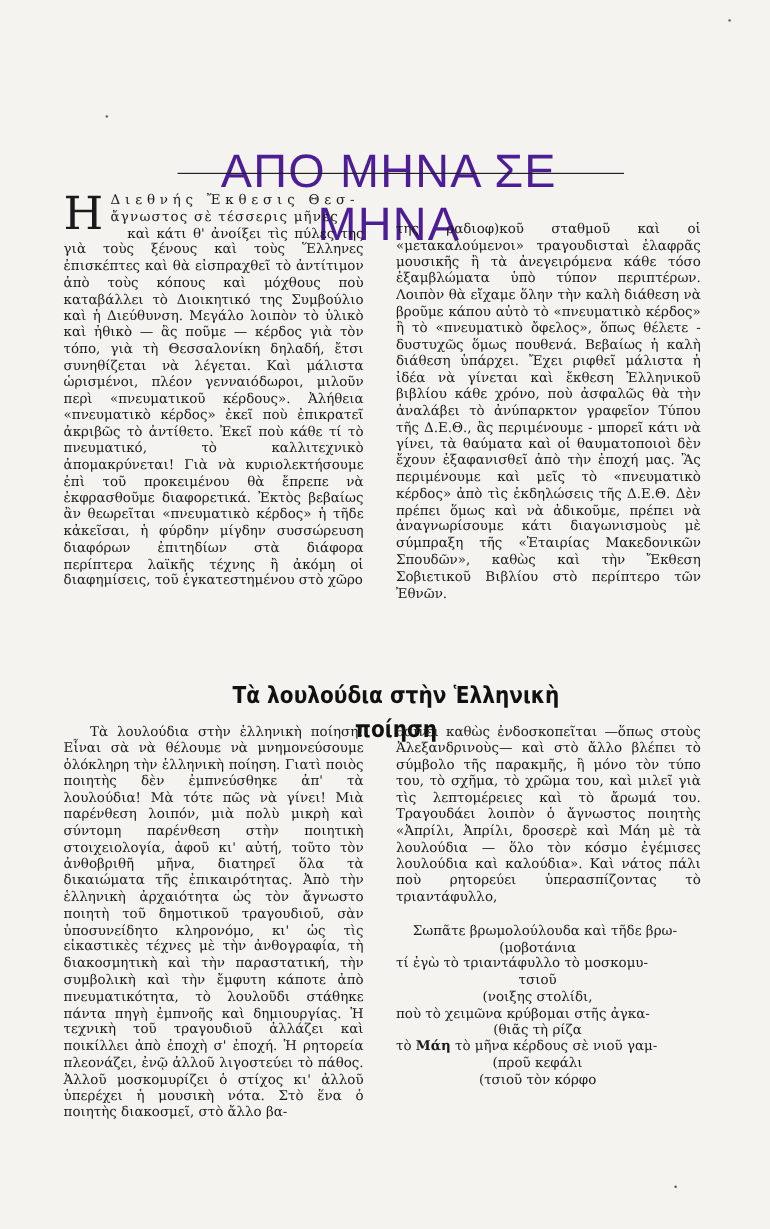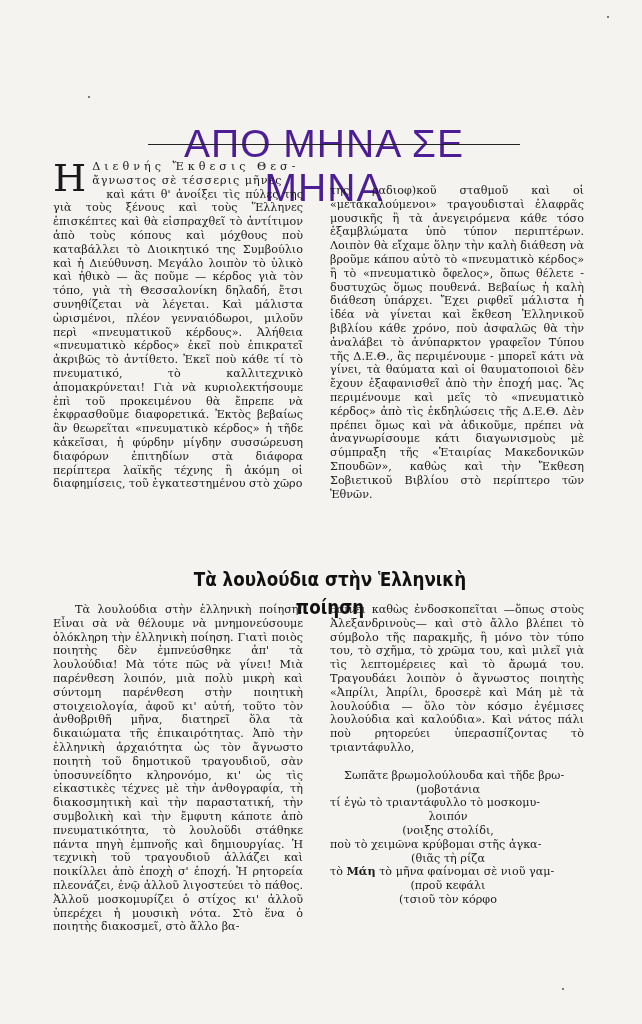--- a/index.html
+++ b/index.html
@@ -76,25 +76,25 @@
   <div class="col col-b1">
     <p class="indent">Τὰ λουλούδια στὴν ἑλληνικὴ ποίηση! Εἶναι σὰ νὰ θέλουμε νὰ μνημονεύσουμε ὁλόκληρη τὴν ἑλληνικὴ ποίηση. Γιατὶ ποιὸς ποιητὴς δὲν ἐμπνεύσθηκε ἀπ' τὰ λουλούδια! Μὰ τότε πῶς νὰ γίνει! Μιὰ παρένθεση λοιπόν, μιὰ πολὺ μικρὴ καὶ σύντομη παρένθεση στὴν ποιητικὴ στοιχειολογία, ἀφοῦ κι' αὐτή, τοῦτο τὸν ἀνθοβριθῆ μῆνα, διατηρεῖ ὅλα τὰ δικαιώματα τῆς ἐπικαιρότητας. Ἀπὸ τὴν ἑλληνικὴ ἀρχαιότητα ὡς τὸν ἄγνωστο ποιητὴ τοῦ δημοτικοῦ τραγουδιοῦ, σὰν ὑποσυνείδητο κληρονόμο, κι' ὡς τὶς εἰκαστικὲς τέχνες μὲ τὴν ἀνθογραφία, τὴ διακοσμητικὴ καὶ τὴν παραστατική, τὴν συμβολικὴ καὶ τὴν ἔμφυτη κάποτε ἀπὸ πνευματικότητα, τὸ λουλοῦδι στάθηκε πάντα πηγὴ ἐμπνοῆς καὶ δημιουργίας. Ἡ τεχνικὴ τοῦ τραγουδιοῦ ἀλλάζει καὶ ποικίλλει ἀπὸ ἐποχὴ σ' ἐποχή. Ἡ ρητορεία πλεονάζει, ἐνῷ ἀλλοῦ λιγοστεύει τὸ πάθος. Ἀλλοῦ μοσκομυρίζει ὁ στίχος κι' ἀλλοῦ ὑπερέχει ἡ μουσικὴ νότα. Στὸ ἕνα ὁ ποιητὴς διακοσμεῖ, στὸ ἄλλο βα-</p>
   </div>
 
   <div class="col col-b2">
     <p>θαίνει καθὼς ἐνδοσκοπεῖται —ὅπως στοὺς Ἀλεξανδρινοὺς— καὶ στὸ ἄλλο βλέπει τὸ σύμβολο τῆς παρακμῆς, ἢ μόνο τὸν τύπο του, τὸ σχῆμα, τὸ χρῶμα του, καὶ μιλεῖ γιὰ τὶς λεπτομέρειες καὶ τὸ ἄρωμά του. Τραγουδάει λοιπὸν ὁ ἄγνωστος ποιητὴς «Ἀπρίλι, Ἀπρίλι, δροσερὲ καὶ Μάη μὲ τὰ λουλούδια — ὅλο τὸν κόσμο ἐγέμισες λουλούδια καὶ καλούδια». Καὶ νάτος πάλι ποὺ ρητορεύει ὑπερασπίζοντας τὸ τριαντάφυλλο,</p>
     <div class="poem">
       <div class="pl pl1">Σωπᾶτε βρωμολούλουδα καὶ τῆδε βρω-</div>
       <div class="pr">(μοβοτάνια</div>
       <div class="pl pl2">τί ἐγὼ τὸ τριαντάφυλλο τὸ μοσκομυ-</div>
-      <div class="pr">λοιπόν</div>
+      <div class="pr">τσιοῦ</div>
       <div class="pr">(νοιξης στολίδι,</div>
       <div class="pl pl2">ποὺ τὸ χειμῶνα κρύβομαι στῆς ἀγκα-</div>
       <div class="pr">(θιᾶς τὴ ρίζα</div>
-      <div class="pl pl2"><span>τὸ </span><b>Μάη</b><span> τὸ μῆνα φαίνομαι σὲ νιοῦ γαμ-</span></div>
+      <div class="pl pl2"><span>τὸ </span><b>Μάη</b><span> τὸ μῆνα κέρδους σὲ νιοῦ γαμ-</span></div>
       <div class="pr">(προῦ κεφάλι</div>
       <div class="pr">(τσιοῦ τὸν κόρφο</div>
     </div>
   </div>
 
   <div class="speck" style="left:88px;top:96px"></div>
   <div class="speck" style="left:607px;top:16px"></div>
   <div class="speck" style="left:562px;top:988px"></div>
 </div>
 

